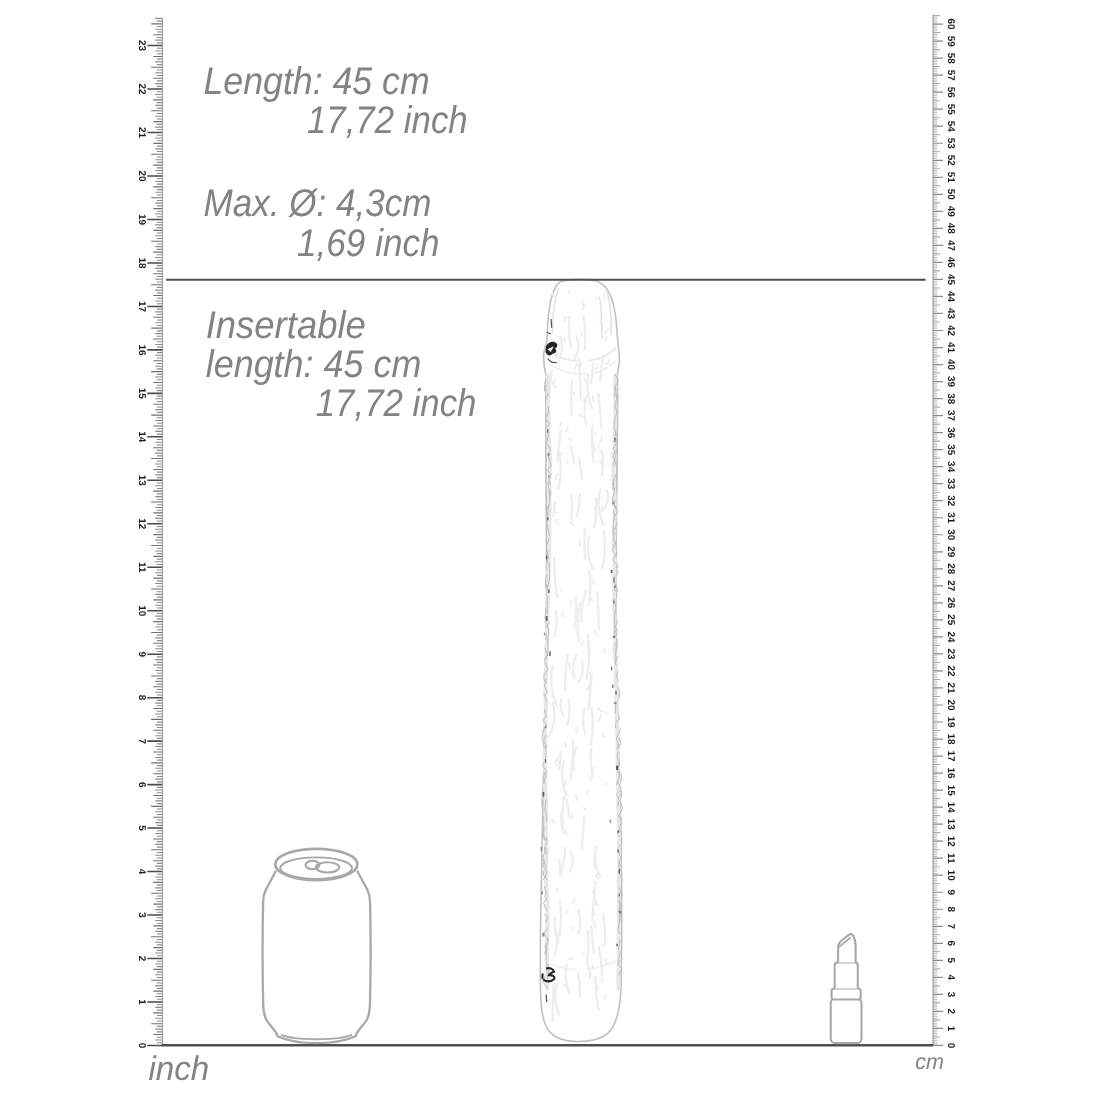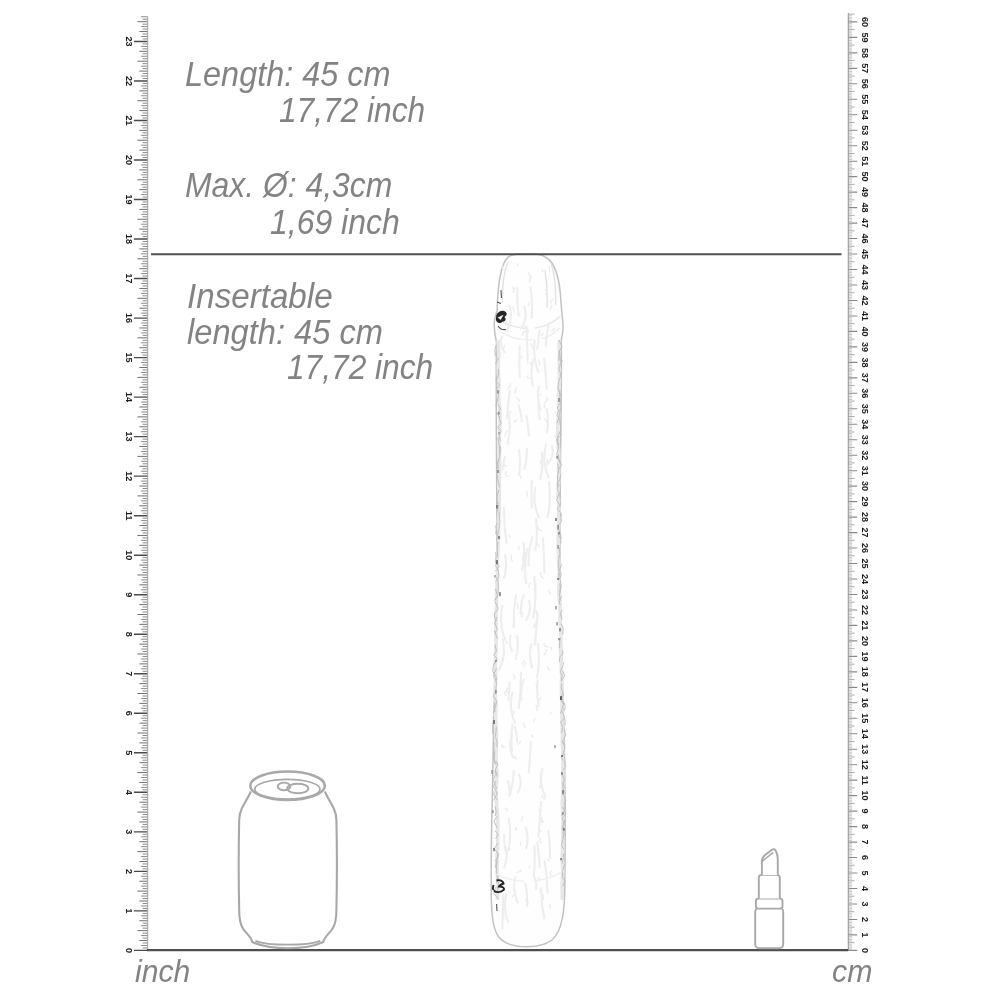--- a/index.html
+++ b/index.html
@@ -231,14 +231,14 @@
 <div class="lbl" style="left:269.5px; top:203.9px; font-size:35px; transform:scaleX(0.913); transform-origin:0 0;">1,69 inch</div>
 
 <div class="lbl" style="left:187.0px; top:278.4px; font-size:35px; transform:scaleX(0.947); transform-origin:0 0;">Insertable</div>
 
 <div class="lbl" style="left:187.0px; top:313.9px; font-size:35px; transform:scaleX(0.933); transform-origin:0 0;">length: 45 cm</div>
 
 <div class="lbl" style="left:287.0px; top:348.9px; font-size:35px; transform:scaleX(0.905); transform-origin:0 0;">17,72 inch</div>
 
 <div class="lbl" style="left:134.8px; top:956.0px; font-size:31px; transform:scaleX(0.972); transform-origin:0 0;">inch</div>
 
-<div class="lbl" style="left:831.6px; top:956.0px; font-size:31px; transform:scaleX(0.979); transform-origin:0 0;">cm</div>
+<div class="lbl" style="left:831.6px; top:956.0px; font-size:20px; transform:scaleX(0.979); transform-origin:0 0;">cm</div>
 </div>
 
 </body></html>

